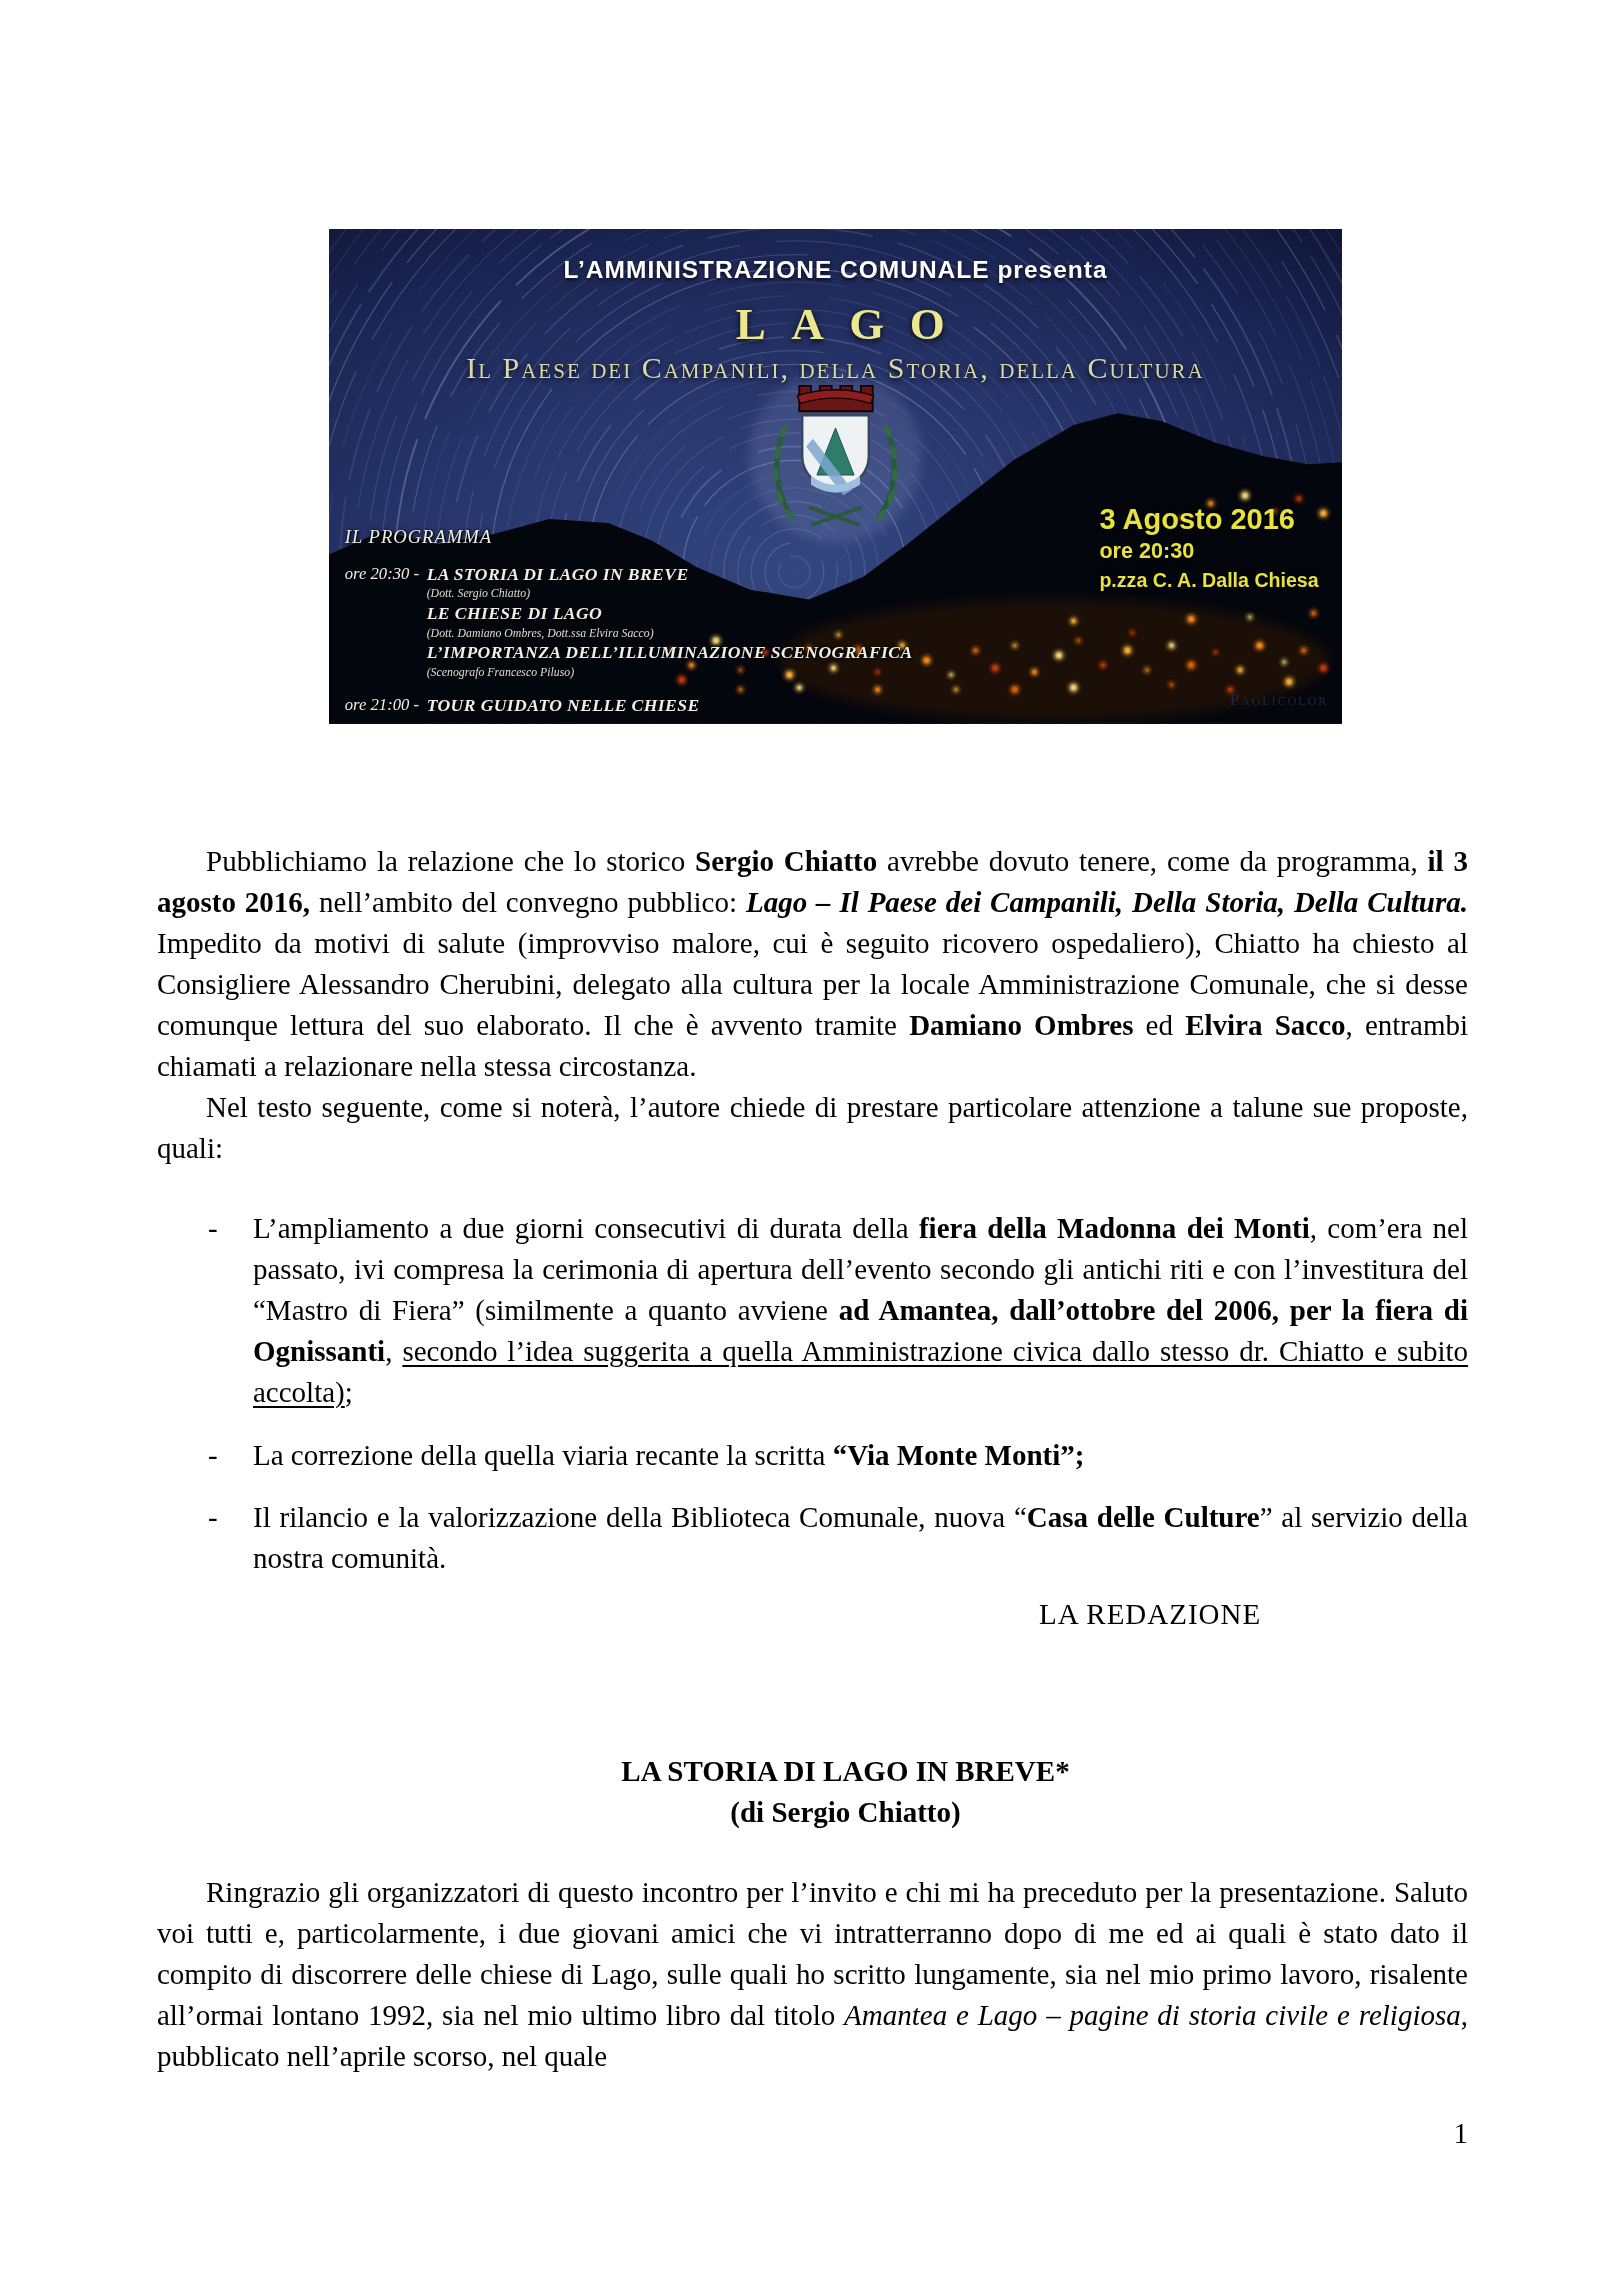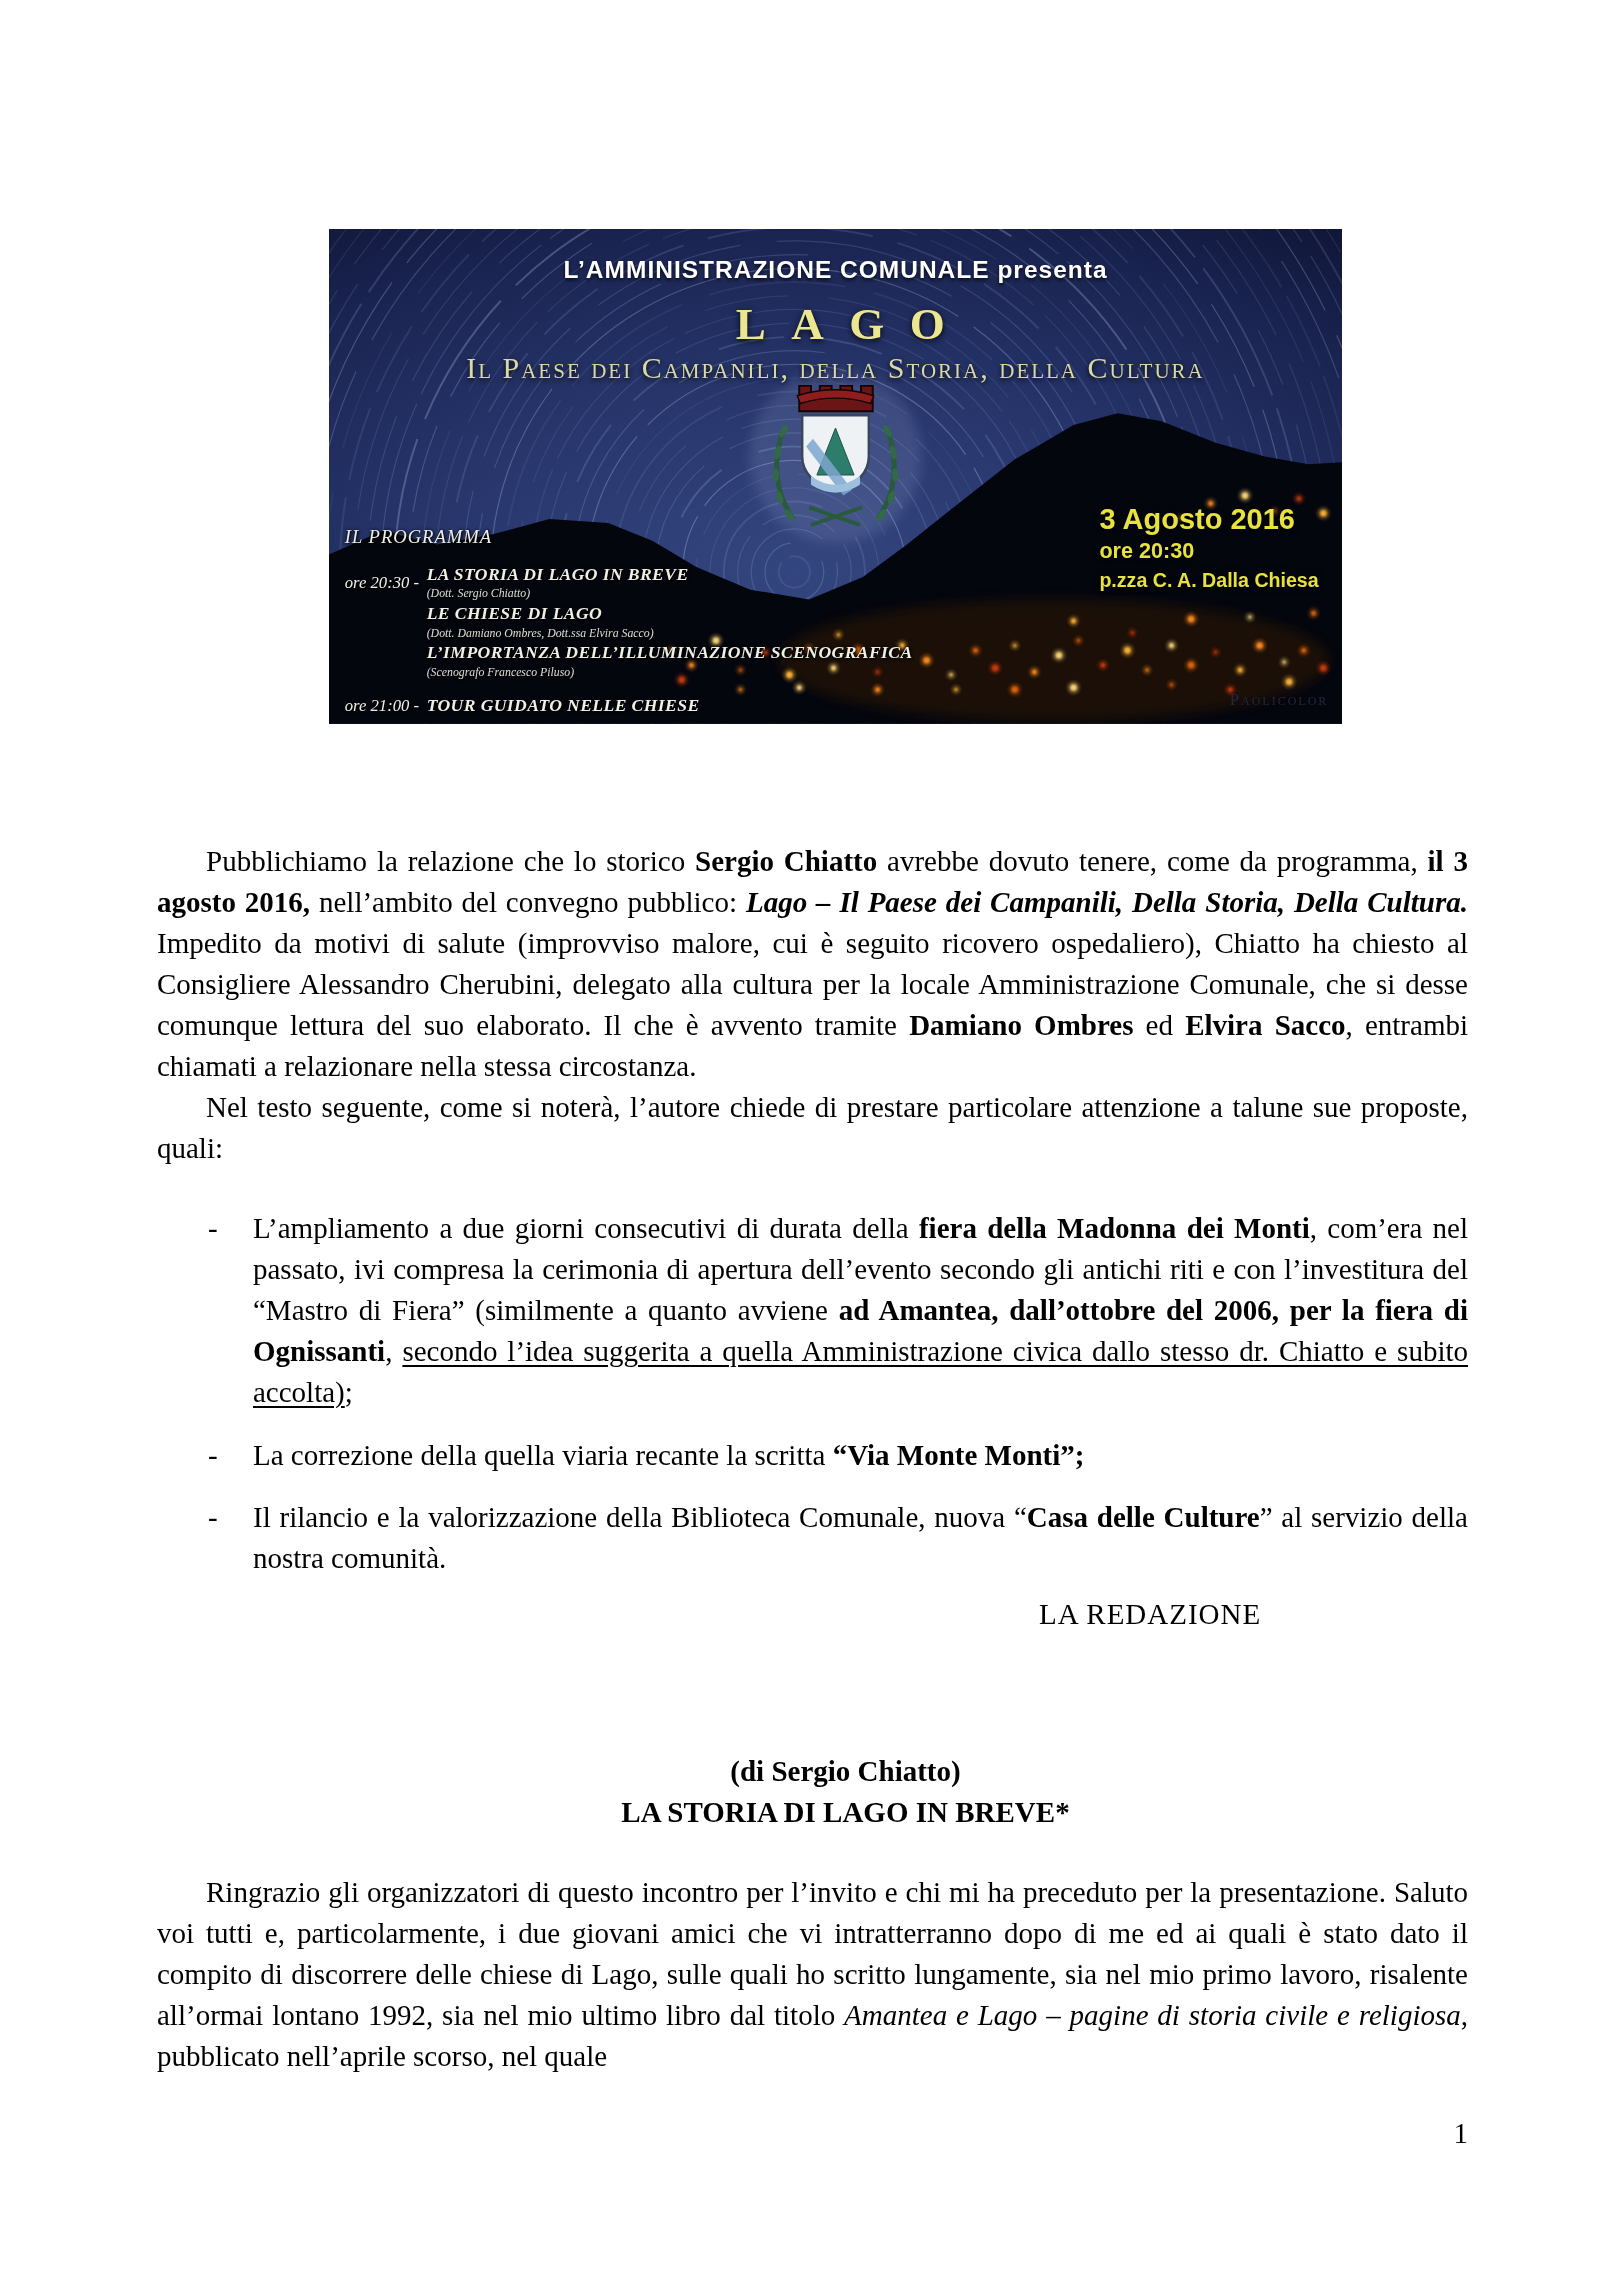--- a/index.html
+++ b/index.html
@@ -31,21 +31,21 @@
   .lago-subtitle{
     position:absolute;top:122px;left:0;width:100%;text-align:center;
     color:#d9d9a6;font-variant:small-caps;font-size:30px;letter-spacing:2px;
     text-shadow:0 2px 4.9px rgba(0,0,0,.9);
   }
   .program{
     position:absolute;left:15.7px;top:297px;color:#efefe6;font-style:italic;
     text-shadow:1px 1px 2.9px #000,0 0 3.9px rgba(0,0,0,.9);
   }
   .program-heading{font-size:18.6px;letter-spacing:1px;margin-bottom:15.7px;}
-  .prog-row{display:flex;align-items:center;}
+  .prog-row{display:flex;align-items:flex-start;}
   .prog-row.gap-before{margin-top:13.7px;}
   .prog-time{width:82px;font-size:16.7px;flex:none;}
   .prog-title{font-size:17.6px;font-weight:bold;letter-spacing:0.4px;line-height:21.6px;}
   .prog-sub{font-size:11.8px;opacity:.92;line-height:14.7px;margin:1px 0 2px;}
   .datebox{
     position:absolute;right:17.6px;top:274px;width:225px;
     color:#e8e23e;font-family:"Liberation Sans",sans-serif;font-weight:bold;
     text-shadow:0 0 7.8px rgba(0,0,0,.9),0 2px 2.9px #000;
   }
   .date-line1{font-size:29px;}
@@ -343,22 +343,22 @@
     </div>
     <div class="bullet">
       <div class="dash">-</div>
       <div class="btext"><span>Il rilancio e la valorizzazione della Biblioteca Comunale, nuova “</span><span class="b">Casa delle Culture</span><span>” al servizio della nostra comunità.</span></div>
     </div>
   </div>
 
 <div id="signoff">LA REDAZIONE</div>
 
 <div id="heading-block">
+  <div>LA STORIA DI LAGO IN BREVE*</div>
   <div>(di Sergio Chiatto)</div>
-  <div>LA STORIA DI LAGO IN BREVE*</div>
 </div>
 
 <div class="textblock" id="closing-block">
   <div class="para"><span>Ringrazio gli organizzatori di questo incontro per l’invito e chi mi ha preceduto per la presentazione. Saluto voi tutti e, particolarmente, i due giovani amici che vi intratterranno dopo di me ed ai quali è stato dato il compito di discorrere delle chiese di Lago, sulle quali ho scritto lungamente, sia nel mio primo lavoro, risalente all’ormai lontano 1992, sia nel mio ultimo libro dal titolo </span><span class="i">Amantea e Lago – pagine di storia civile e religiosa</span><span>, pubblicato nell’aprile scorso, nel quale</span></div>
 </div>
 
 <div id="page-number">1</div>
 
 
 </body></html>

